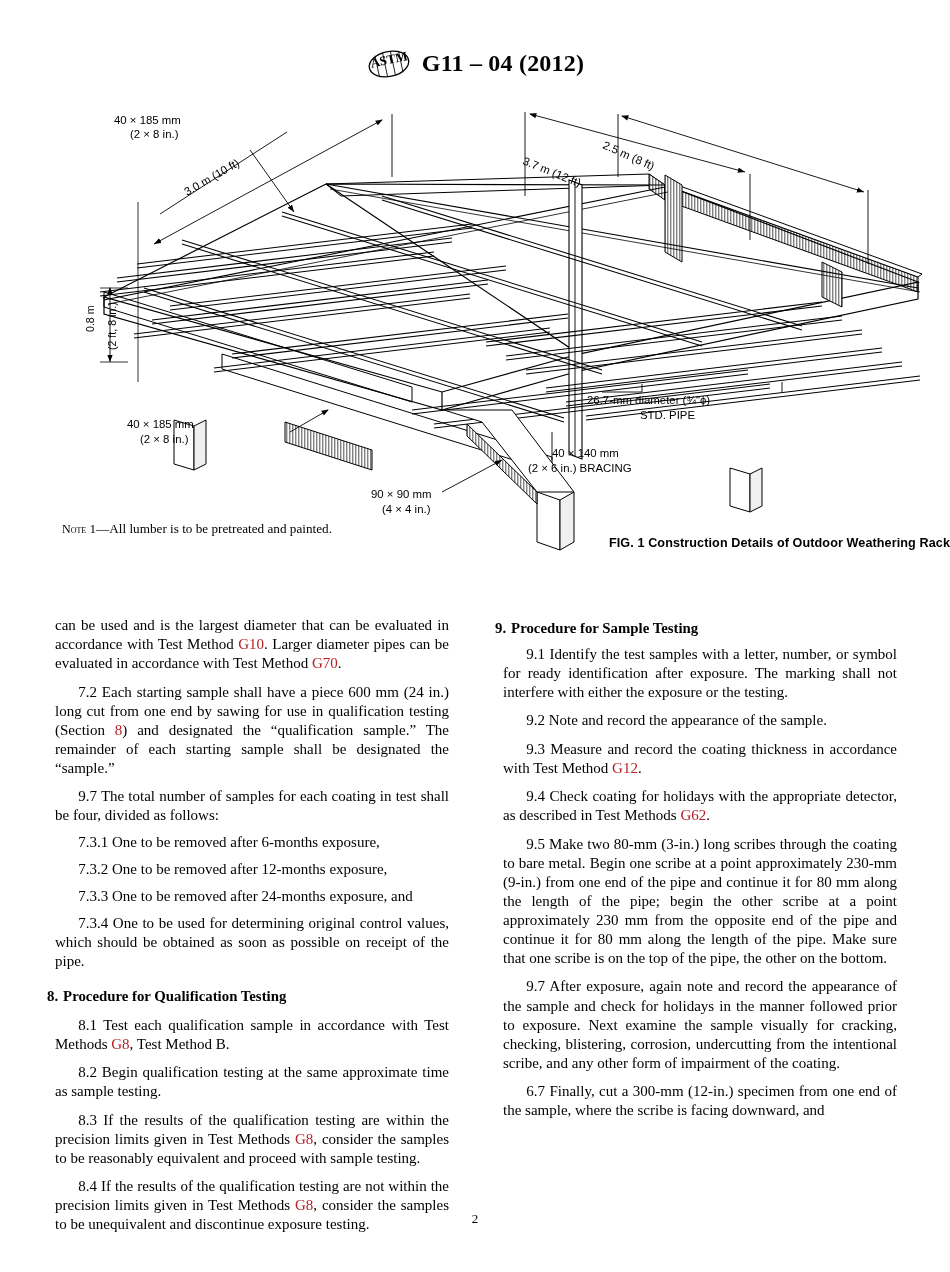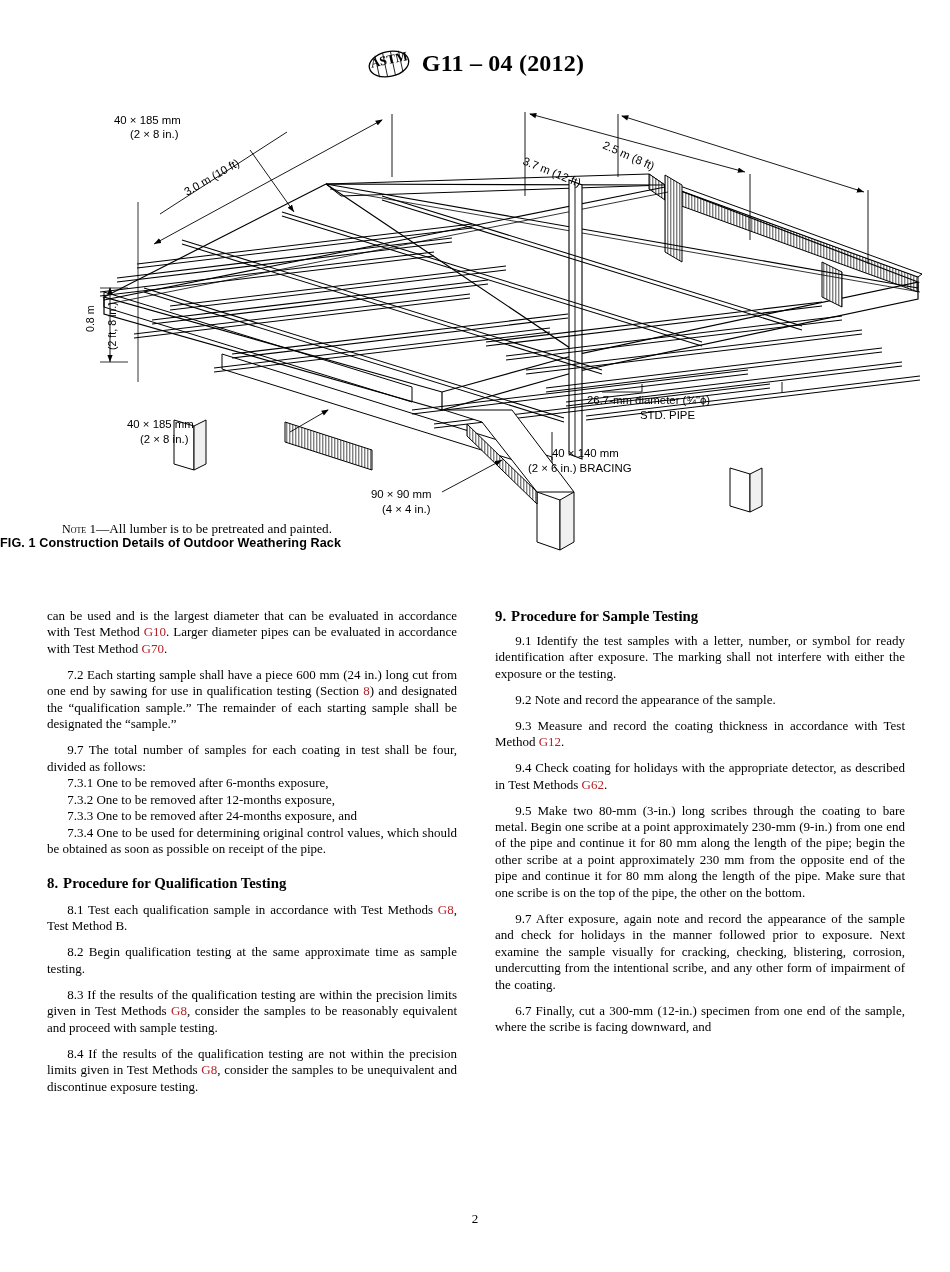--- a/index.html
+++ b/index.html
@@ -64,42 +64,42 @@
   }
   .smallcaps-note {
     font-variant: small-caps;
     font-size: 12px;
   }
   .fig-caption {
     position: absolute;
     top: 536px;
     left: 0;
     width: 950px;
-    text-align: left;
+    text-align: right;
     font-family: "Liberation Sans", sans-serif;
     font-weight: bold;
     font-size: 12.6px;
     letter-spacing: 0.1px;
   }
 
   
   .columns {
     position: absolute;
     top: 608px;
     left: 47px;
     width: 858px;
     display: flex;
     gap: 38px;
   }
   .col {
     width: 410px;
   }
   p {
-    margin: 0;
-    font-size: 13px;
+    margin: 8px;
+    font-size: 15px;
     line-height: 1.268;
     text-align: justify;
     text-justify: inter-word;
     hyphens: none;
   }
   p.cont { text-indent: 0; }
   p.para { text-indent: 1.55em; margin-top: 9.5px; }
   p.sub  { text-indent: 1.55em; margin-top: 0px; }
   h3.section-head {
     margin: 17px 0 7px 0;
@@ -374,21 +374,21 @@
 
     <p class="para">8.2  Begin qualification testing at the same approximate time as sample testing.</p>
 
     <p class="para"><span>8.3  If the results of the qualification testing are within the precision limits given in Test Methods </span><span class="xref">G8</span><span>, consider the samples to be reasonably equivalent and proceed with sample testing.</span></p>
 
     <p class="para"><span>8.4  If the results of the qualification testing are not within the precision limits given in Test Methods </span><span class="xref">G8</span><span>, consider the samples to be unequivalent and discontinue exposure testing.</span></p>
   </div>
 
   <div class="col">
 
-    <h3 class="section-head" style="margin-top:0;"><span class="num">9.</span><span>Procedure for Sample Testing</span></h3>
+    <h3 class="section-head" style="margin-top:12px;"><span class="num">9.</span><span>Procedure for Sample Testing</span></h3>
 
     <p class="para" style="margin-top:4px;">9.1  Identify the test samples with a letter, number, or symbol for ready identification after exposure. The marking shall not interfere with either the exposure or the testing.</p>
 
     <p class="para">9.2  Note and record the appearance of the sample.</p>
 
     <p class="para"><span>9.3  Measure and record the coating thickness in accordance with Test Method </span><span class="xref">G12</span><span>.</span></p>
 
     <p class="para"><span>9.4  Check coating for holidays with the appropriate detector, as described in Test Methods </span><span class="xref">G62</span><span>.</span></p>
 
     <p class="para">9.5 Make two 80-mm (3-in.) long scribes through the coating to bare metal. Begin one scribe at a point approximately 230-mm (9-in.) from one end of the pipe and continue it for 80 mm along the length of the pipe; begin the other scribe at a point approximately 230 mm from the opposite end of the pipe and continue it for 80 mm along the length of the pipe. Make sure that one scribe is on the top of the pipe, the other on the bottom.</p>

